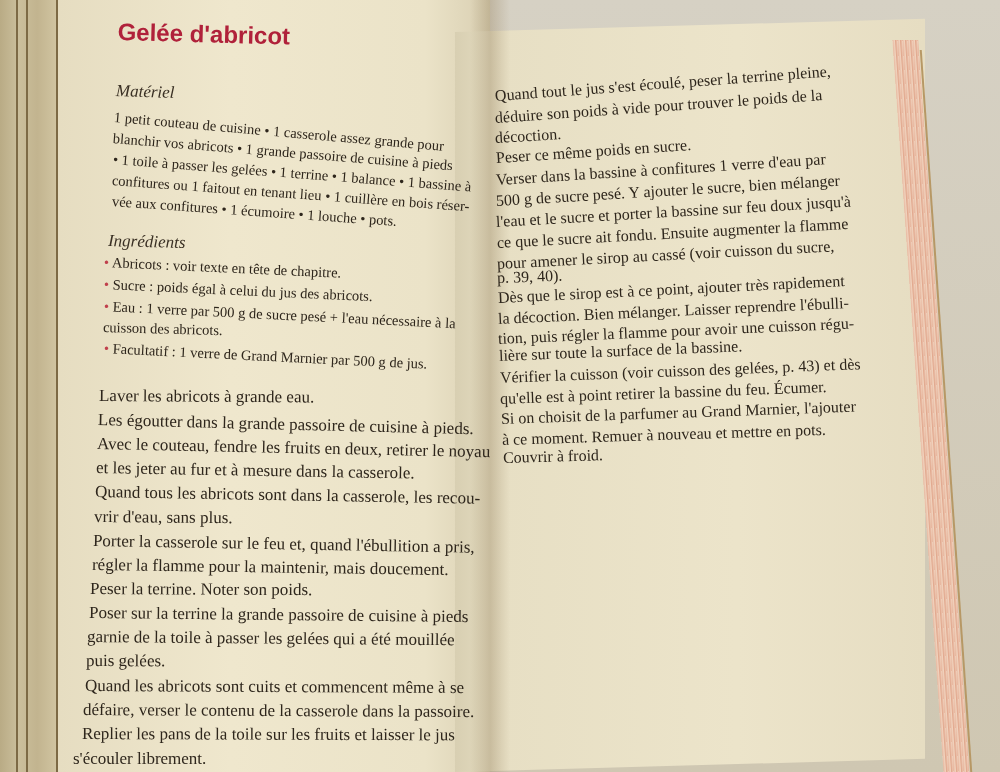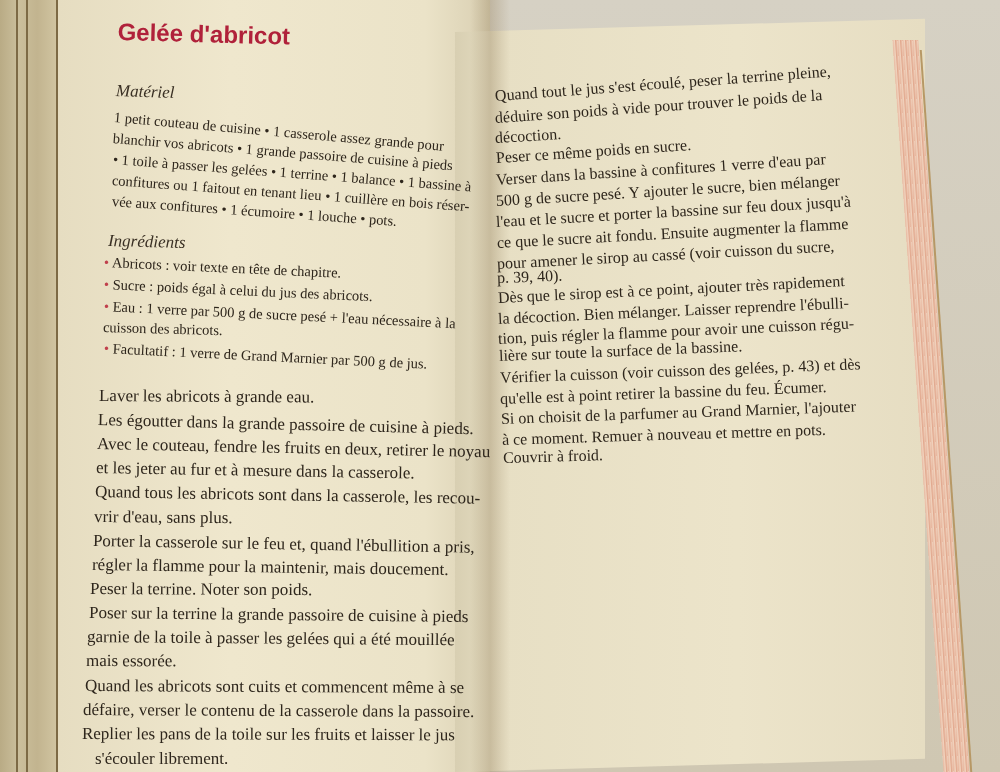--- a/index.html
+++ b/index.html
@@ -98,25 +98,25 @@
   <div class="lt big" style="left:98px;top:411px;transform:rotate(1.4deg);transform-origin:left center">Les égoutter dans la grande passoire de cuisine à pieds.</div>
   <div class="lt big" style="left:97px;top:435px;transform:rotate(1.2deg);transform-origin:left center">Avec le couteau, fendre les fruits en deux, retirer le noyau</div>
   <div class="lt big" style="left:96px;top:459px;transform:rotate(1deg);transform-origin:left center">et les jeter au fur et à mesure dans la casserole.</div>
   <div class="lt big" style="left:95px;top:483px;transform:rotate(1deg);transform-origin:left center">Quand tous les abricots sont dans la casserole, les recou-</div>
   <div class="lt big" style="left:94px;top:508px;transform:rotate(0.5deg);transform-origin:left center">vrir d'eau, sans plus.</div>
   <div class="lt big" style="left:93px;top:532px;transform:rotate(1deg);transform-origin:left center">Porter la casserole sur le feu et, quand l'ébullition a pris,</div>
   <div class="lt big" style="left:92px;top:556px;transform:rotate(0.8deg);transform-origin:left center">régler la flamme pour la maintenir, mais doucement.</div>
   <div class="lt big" style="left:90px;top:580px;transform:rotate(0.3deg);transform-origin:left center">Peser la terrine. Noter son poids.</div>
   <div class="lt big" style="left:89px;top:604px;transform:rotate(0.6deg);transform-origin:left center">Poser sur la terrine la grande passoire de cuisine à pieds</div>
   <div class="lt big" style="left:87px;top:628px;transform:rotate(0.5deg);transform-origin:left center">garnie de la toile à passer les gelées qui a été mouillée</div>
-  <div class="lt big" style="left:86px;top:652px;transform:rotate(0.2deg);transform-origin:left center">mais essorée.</div>
+  <div class="lt big" style="left:86px;top:652px;transform:rotate(0.2deg);transform-origin:left center">puis gelées.</div>
   <div class="lt big" style="left:85px;top:677px;transform:rotate(0.3deg);transform-origin:left center">Quand les abricots sont cuits et commencent même à se</div>
   <div class="lt big" style="left:83px;top:701px;transform:rotate(0.3deg);transform-origin:left center">défaire, verser le contenu de la casserole dans la passoire.</div>
   <div class="lt big" style="left:82px;top:725px;transform:rotate(0.2deg);transform-origin:left center">Replier les pans de la toile sur les fruits et laisser le jus</div>
-  <div class="lt big" style="left:95px;top:750px;transform:rotate(0deg);transform-origin:left center">s'écouler librement.</div>
+  <div class="lt big" style="left:73px;top:750px;transform:rotate(0deg);transform-origin:left center">s'écouler librement.</div>
 </div>
 
 <div>
   <div class="rt" style="left:495px;top:88px;transform:rotate(-4.2deg);transform-origin:left center">Quand tout le jus s'est écoulé, peser la terrine pleine,</div>
   <div class="rt" style="left:495px;top:110px;transform:rotate(-4deg);transform-origin:left center">déduire son poids à vide pour trouver le poids de la</div>
   <div class="rt" style="left:495px;top:130px;transform:rotate(-3.5deg);transform-origin:left center">décoction.</div>
   <div class="rt" style="left:496px;top:150px;transform:rotate(-3.8deg);transform-origin:left center">Peser ce même poids en sucre.</div>
   <div class="rt" style="left:496px;top:172px;transform:rotate(-3.6deg);transform-origin:left center">Verser dans la bassine à confitures 1 verre d'eau par</div>
   <div class="rt" style="left:496px;top:193px;transform:rotate(-3.4deg);transform-origin:left center">500 g de sucre pesé. Y ajouter le sucre, bien mélanger</div>
   <div class="rt" style="left:496px;top:214px;transform:rotate(-3.3deg);transform-origin:left center">l'eau et le sucre et porter la bassine sur feu doux jusqu'à</div>

